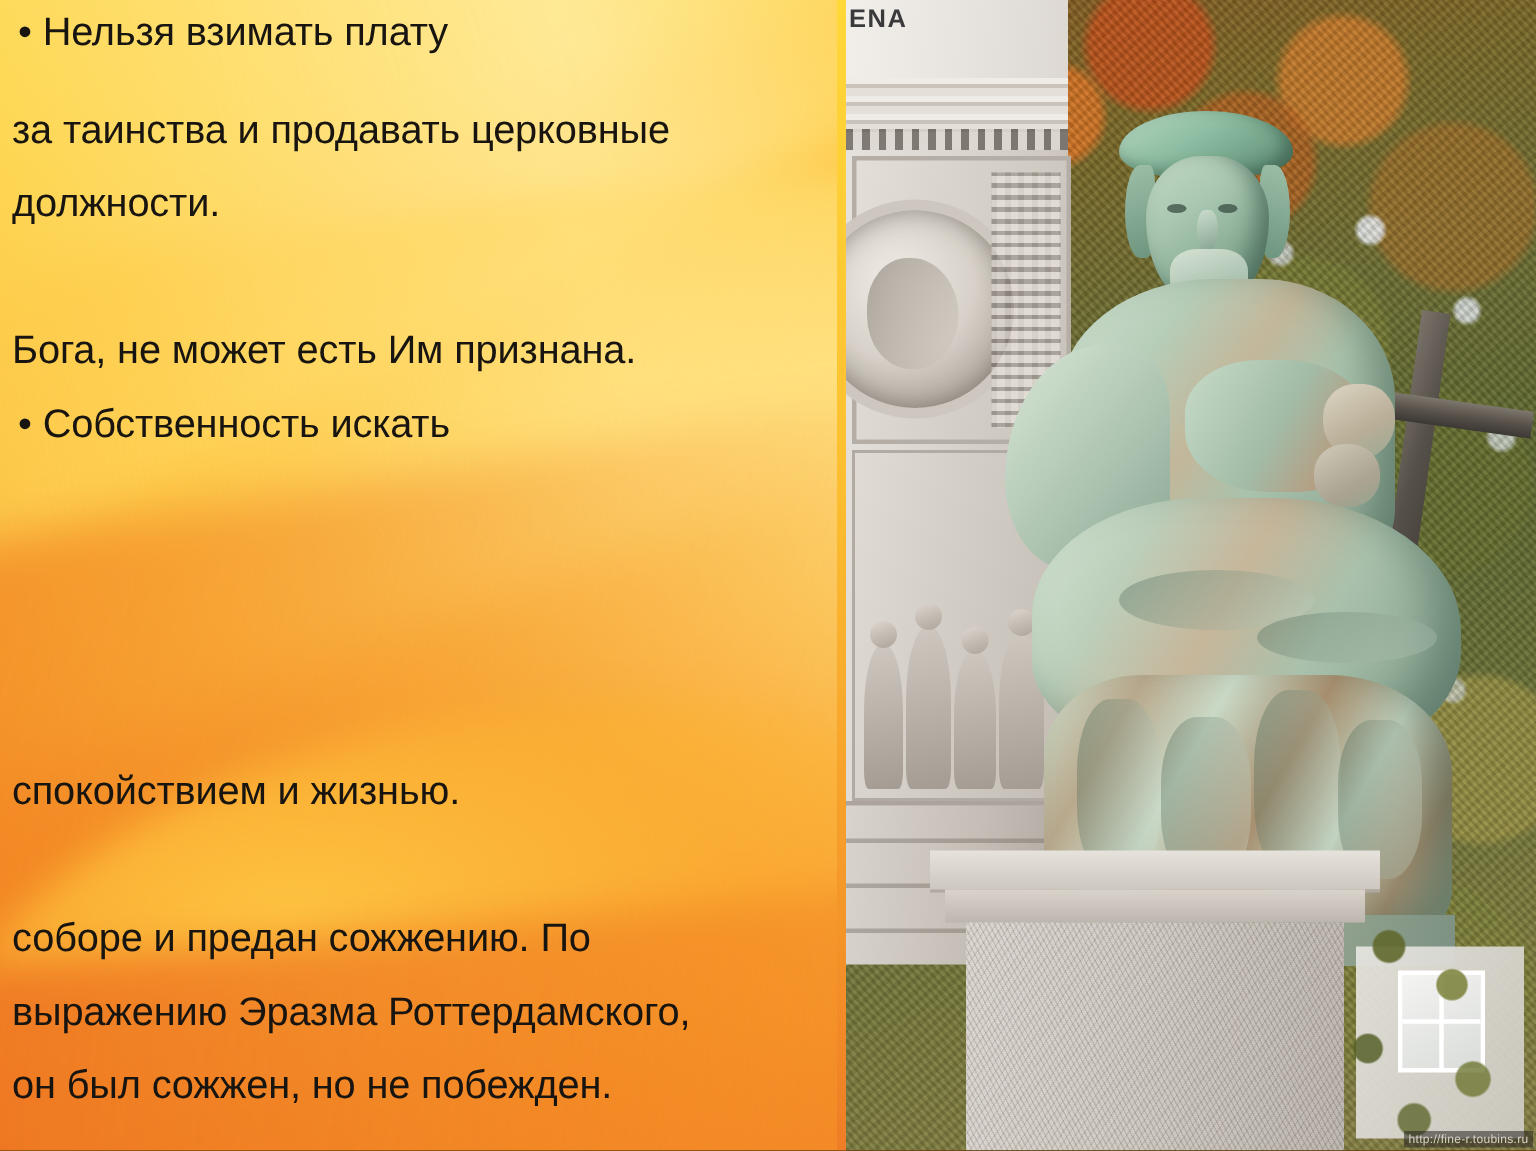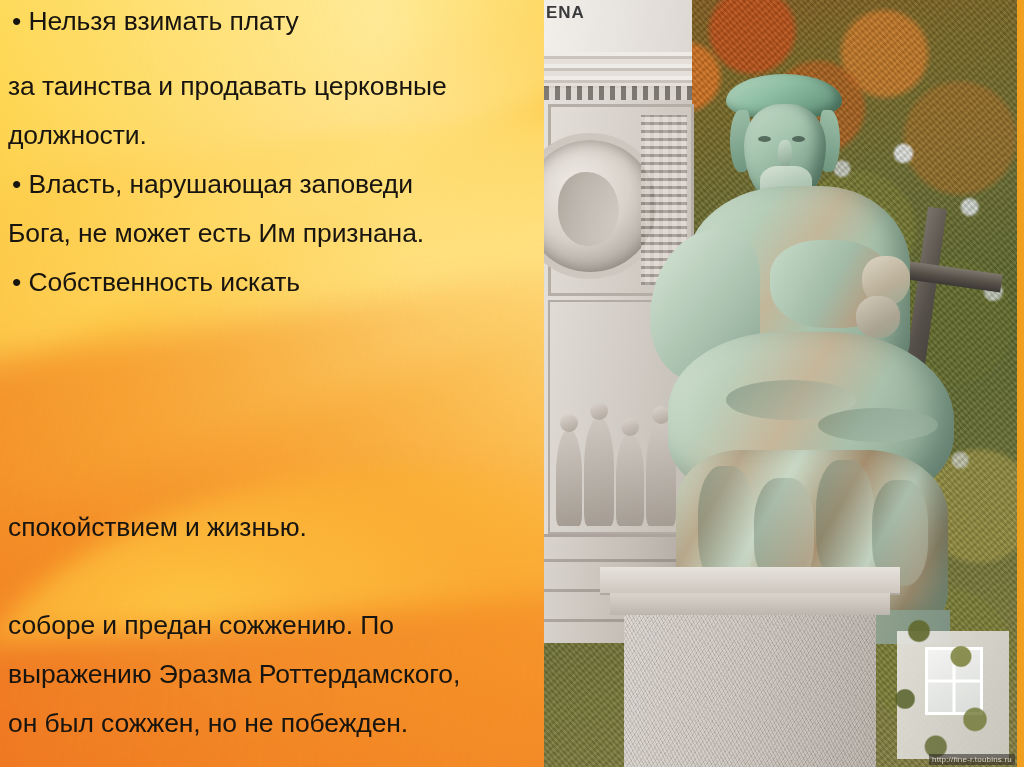--- a/index.html
+++ b/index.html
@@ -82,25 +82,24 @@
     font-weight:400;
     letter-spacing:-0.1px;
     white-space:nowrap;
     line-height:1;
   }
   .tline.indent-bullet{ left:12px; }
   .tline.indent-para{ left:26px; }
 
   
   .photo{
-    position:absolute;left:544px;top:0;
+    position:absolute;left:564px;top:0;
     width:460px;height:767px;
     overflow:hidden;
     background:#6c7340;
-    padding-left:13px;
   }
   
   .foliage{
     position:absolute;inset:0;
     background:
       radial-gradient(circle at 18% 6%,rgba(214,92,28,.85) 0 5%,rgba(0,0,0,0) 6%),
       radial-gradient(circle at 30% 10%,rgba(226,118,36,.8) 0 4%,rgba(0,0,0,0) 5%),
       radial-gradient(circle at 44% 4%,rgba(200,80,26,.8) 0 5%,rgba(0,0,0,0) 6%),
       radial-gradient(circle at 58% 14%,rgba(188,96,30,.7) 0 6%,rgba(0,0,0,0) 7%),
       radial-gradient(circle at 72% 7%,rgba(222,128,44,.7) 0 5%,rgba(0,0,0,0) 6%),
@@ -382,21 +381,20 @@
     <div class="swoosh-b"></div>
     <div class="swoosh-c"></div>
     <div class="swoosh-d"></div>
     <div class="swoosh-e"></div>
     <div class="swoosh-f"></div>
 
     <div class="lines">
       <div class="tline indent-bullet" style="top:8px">• Нельзя взимать плату</div>
       <div class="tline" style="top:73px">за таинства и продавать церковные</div>
       <div class="tline" style="top:122px">должности.</div>
-      <div class="tline indent-bullet" style="top:171px">• Власть, нарушающая заповеди</div>
       <div class="tline" style="top:220px">Бога, не может есть Им признана.</div>
       <div class="tline indent-bullet" style="top:269px">• Собственность искать</div>
       <div class="tline" style="top:514px">спокойствием и жизнью.</div>
       <div class="tline" style="top:612px">соборе и предан сожжению. По</div>
       <div class="tline" style="top:661px">выражению Эразма Роттердамского,</div>
       <div class="tline" style="top:710px">он был сожжен, но не побежден.</div>
     </div>
   </div>
 
   <div class="seam"></div>

